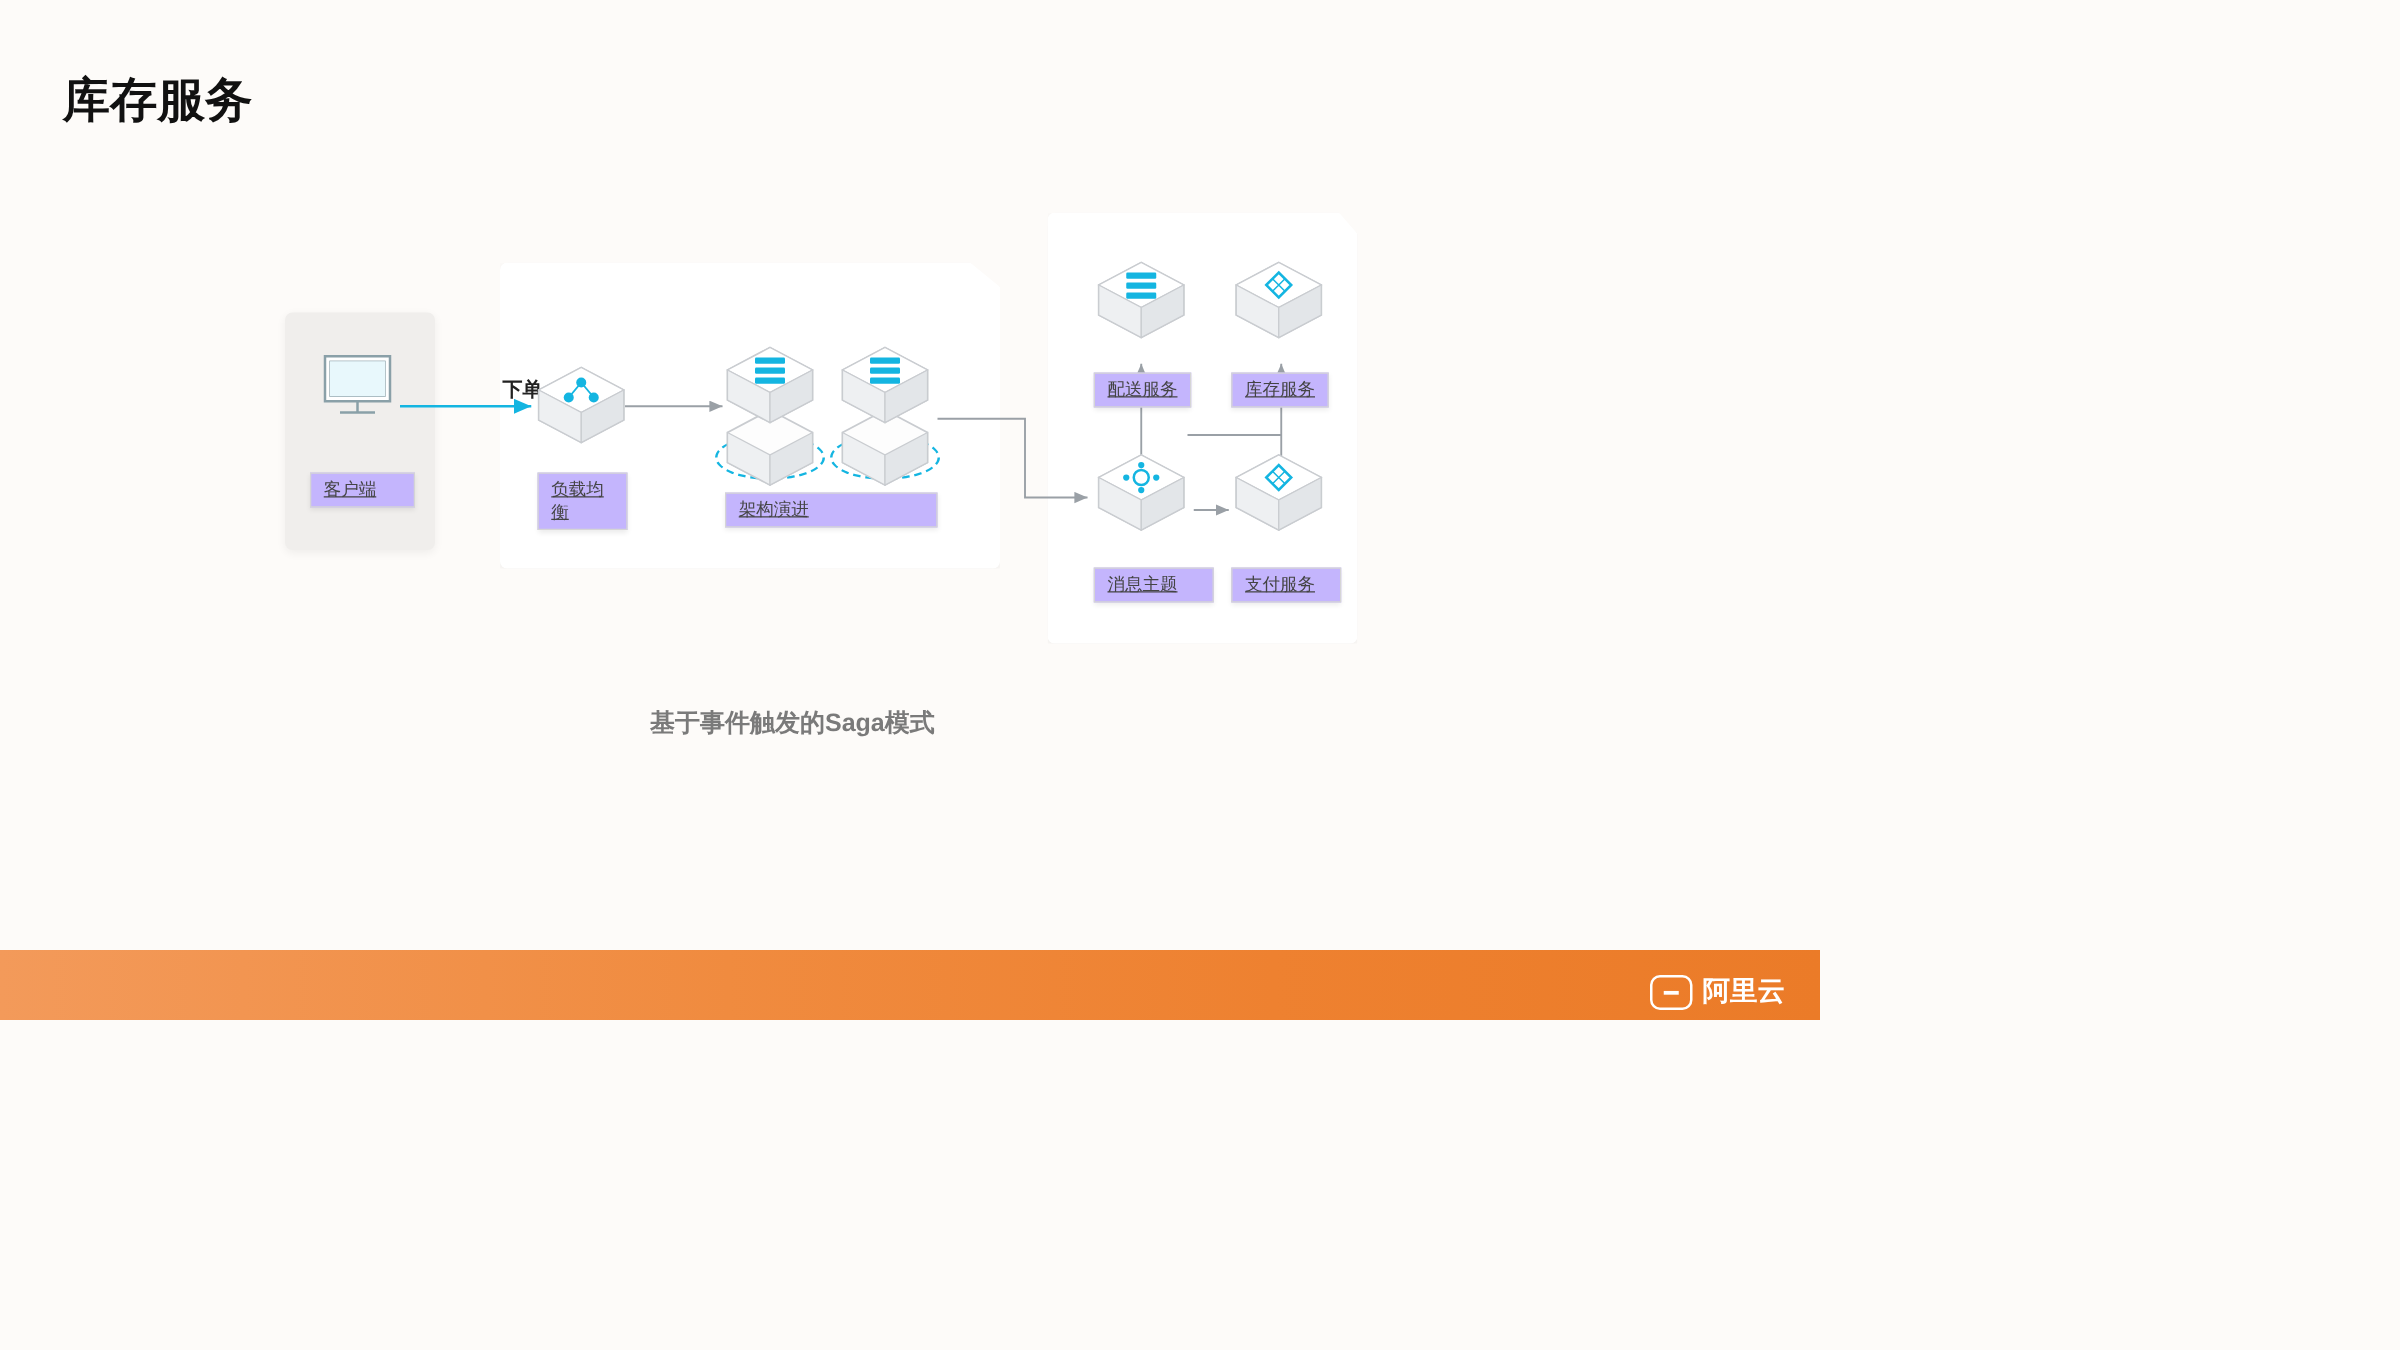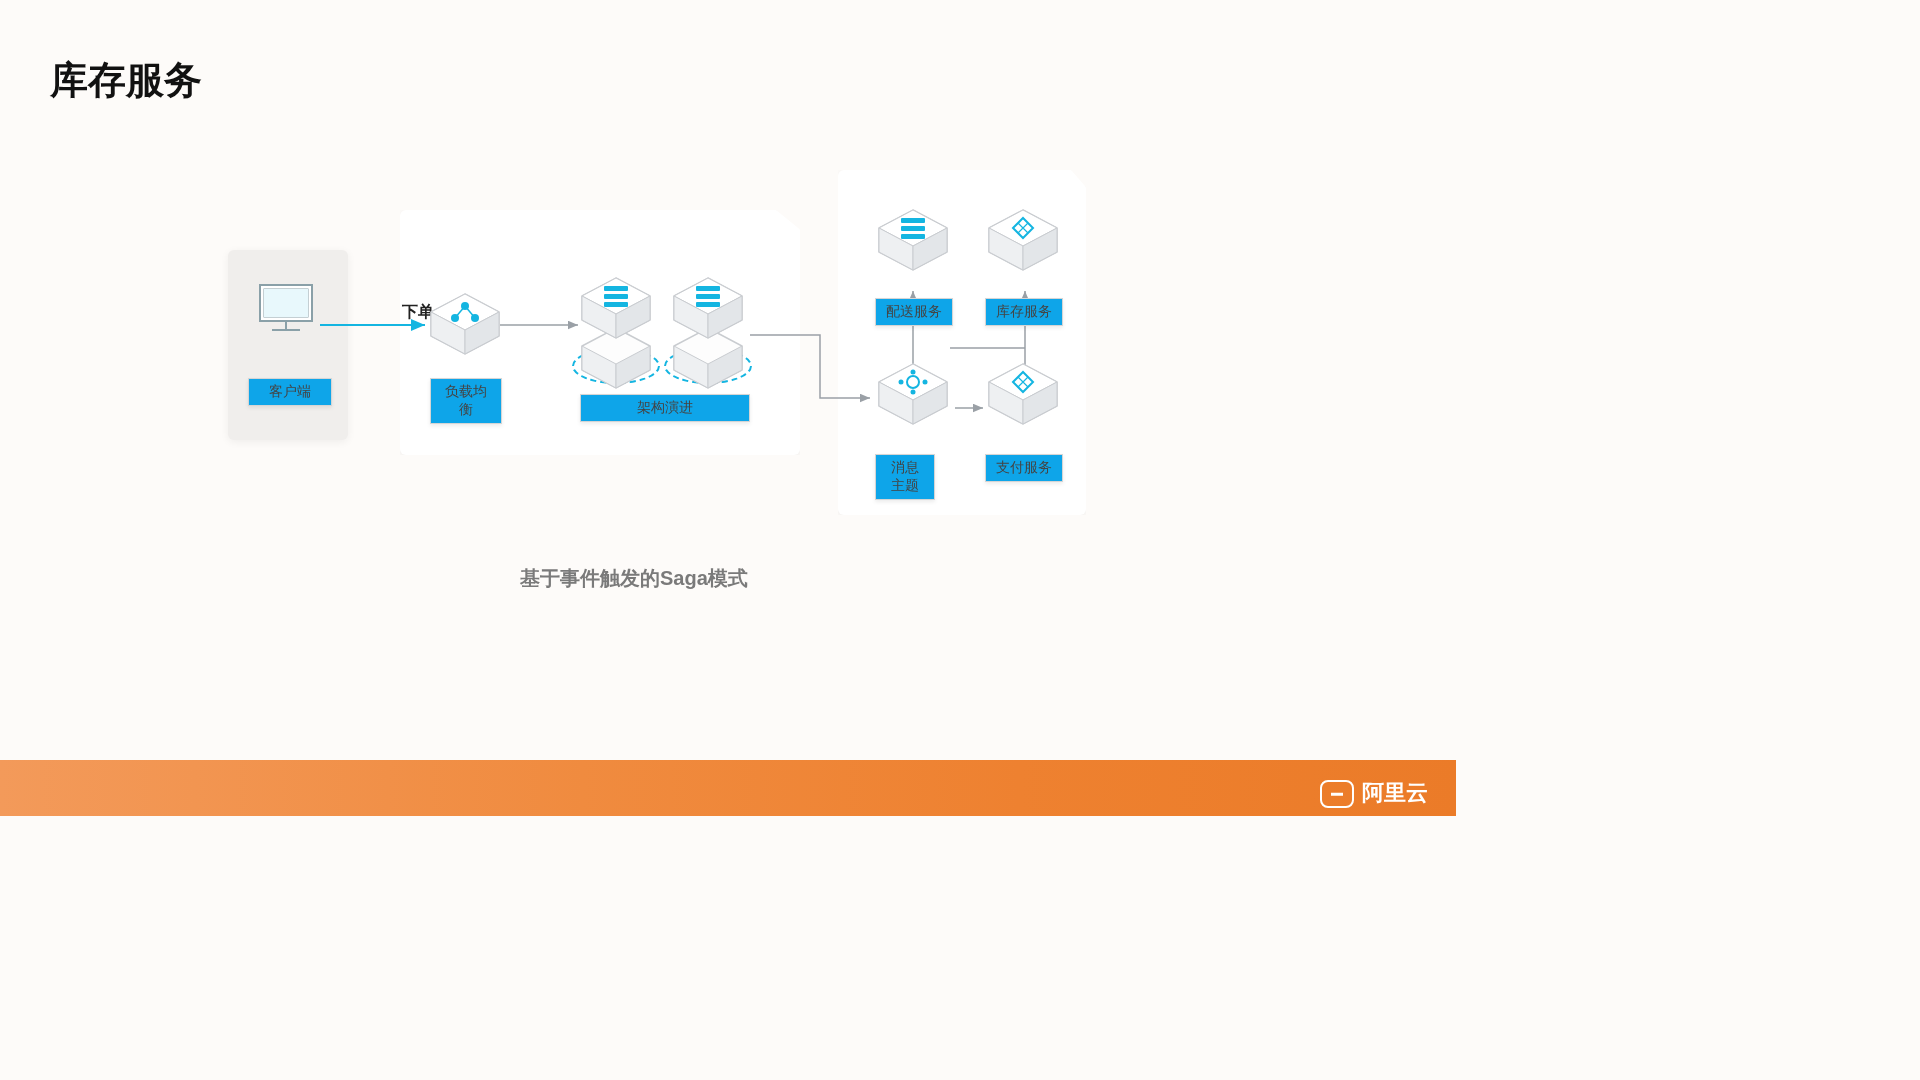--- a/index.html
+++ b/index.html
@@ -88,27 +88,27 @@
   clip-path: polygon(0 0, 94% 0, 100% 8%, 100% 100%, 0 100%);
 }
 .group-panel.right {
   left: 618px; top: 0; width: 248px; height: 345px;
   border-radius: 6px;
   clip-path: polygon(0 0, 94% 0, 100% 5%, 100% 100%, 0 100%);
 }
 
 .node-label {
   position: absolute;
-  background: #0ea5e9;
+  background: #c4b5fd;
   border: 1px solid #d5d5d5;
   padding: 4px 10px;
   font-size: 14px;
   color: #444;
-  text-align: center;
   box-shadow: 0 2px 4px rgba(0,0,0,0.08);
+  text-decoration: underline;
 }
 
 .hexbox {
   position: absolute;
   width: 76px;
   height: 64px;
 }
 .hexbox svg { width: 100%; height: 100%; overflow: visible; }
 
 .arrow-label {
@@ -268,33 +268,33 @@
       <polygon points="38,2 72,20 38,38 4,20" fill="#ffffff" stroke="#c9ccd0" stroke-width="1"></polygon>
       <polygon points="4,20 38,38 38,62 4,44" fill="#eef0f2" stroke="#c9ccd0" stroke-width="1"></polygon>
       <polygon points="72,20 38,38 38,62 72,44" fill="#e3e6e9" stroke="#c9ccd0" stroke-width="1"></polygon>
       <circle cx="38" cy="20" r="6" fill="none" stroke="#14b5e1" stroke-width="2"></circle>
       <circle cx="26" cy="20" r="2.5" fill="#14b5e1"></circle>
       <circle cx="50" cy="20" r="2.5" fill="#14b5e1"></circle>
       <circle cx="38" cy="10" r="2.5" fill="#14b5e1"></circle>
       <circle cx="38" cy="30" r="2.5" fill="#14b5e1"></circle>
     </svg>
   </div>
-  <div class="node-label" style="left:655px; top:284px; width:60px;">消息主题</div>
+  <div class="node-label" style="left:655px; top:284px; width:96px;">消息主题</div>
 
   <div class="hexbox" style="left:765px; top:192px;">
     <svg viewBox="0 0 76 64">
       <polygon points="38,2 72,20 72,44 38,62 4,44 4,20" fill="#fdfdfd" stroke="#c9ccd0" stroke-width="1.5"></polygon>
       <polygon points="38,2 72,20 38,38 4,20" fill="#ffffff" stroke="#c9ccd0" stroke-width="1"></polygon>
       <polygon points="4,20 38,38 38,62 4,44" fill="#eef0f2" stroke="#c9ccd0" stroke-width="1"></polygon>
       <polygon points="72,20 38,38 38,62 72,44" fill="#e3e6e9" stroke="#c9ccd0" stroke-width="1"></polygon>
       <path d="M 28 20 L 38 10 L 48 20 L 38 30 Z" fill="none" stroke="#14b5e1" stroke-width="2"></path>
       <path d="M 33 15 L 43 25 M 43 15 L 33 25" stroke="#14b5e1" stroke-width="1.2"></path>
     </svg>
   </div>
-  <div class="node-label" style="left:765px; top:284px; width:78px;">支付服务</div>
+  <div class="node-label" style="left:765px; top:284px; width:88px;">支付服务</div>
 
 </div>
 
 <div class="caption">基于事件触发的Saga模式</div>
 
 <div class="footer-bar">
   <div class="footer-logo">
     <div class="footer-logo-icon"></div>
     <span>阿里云</span>
   </div>

